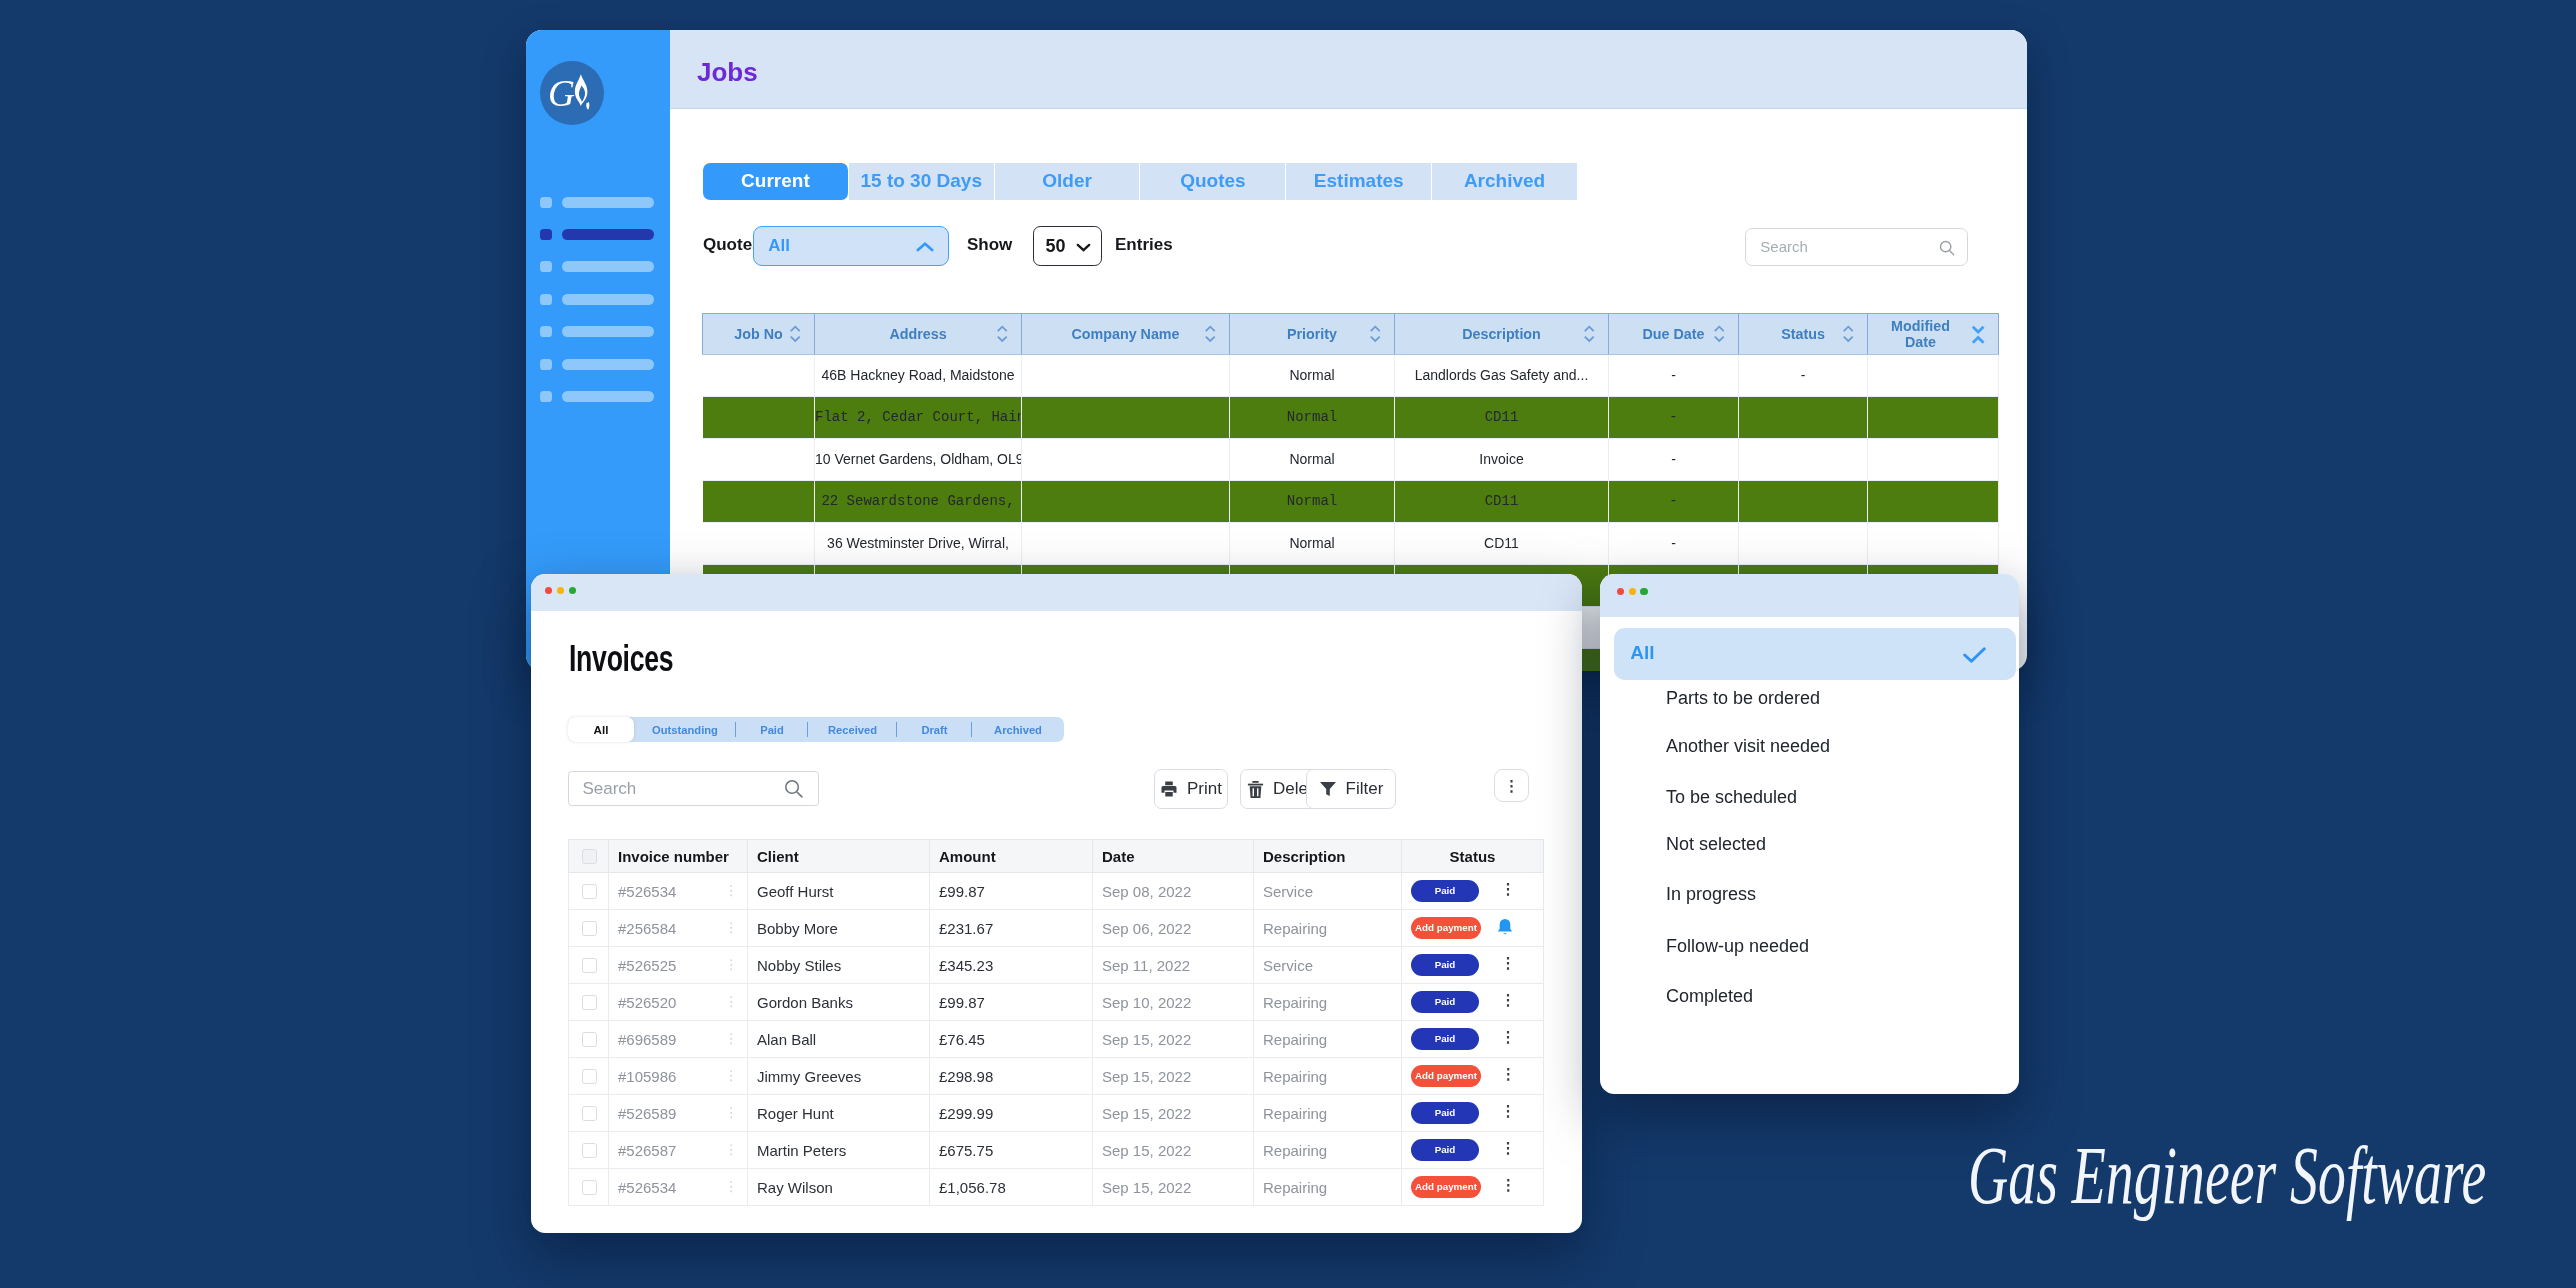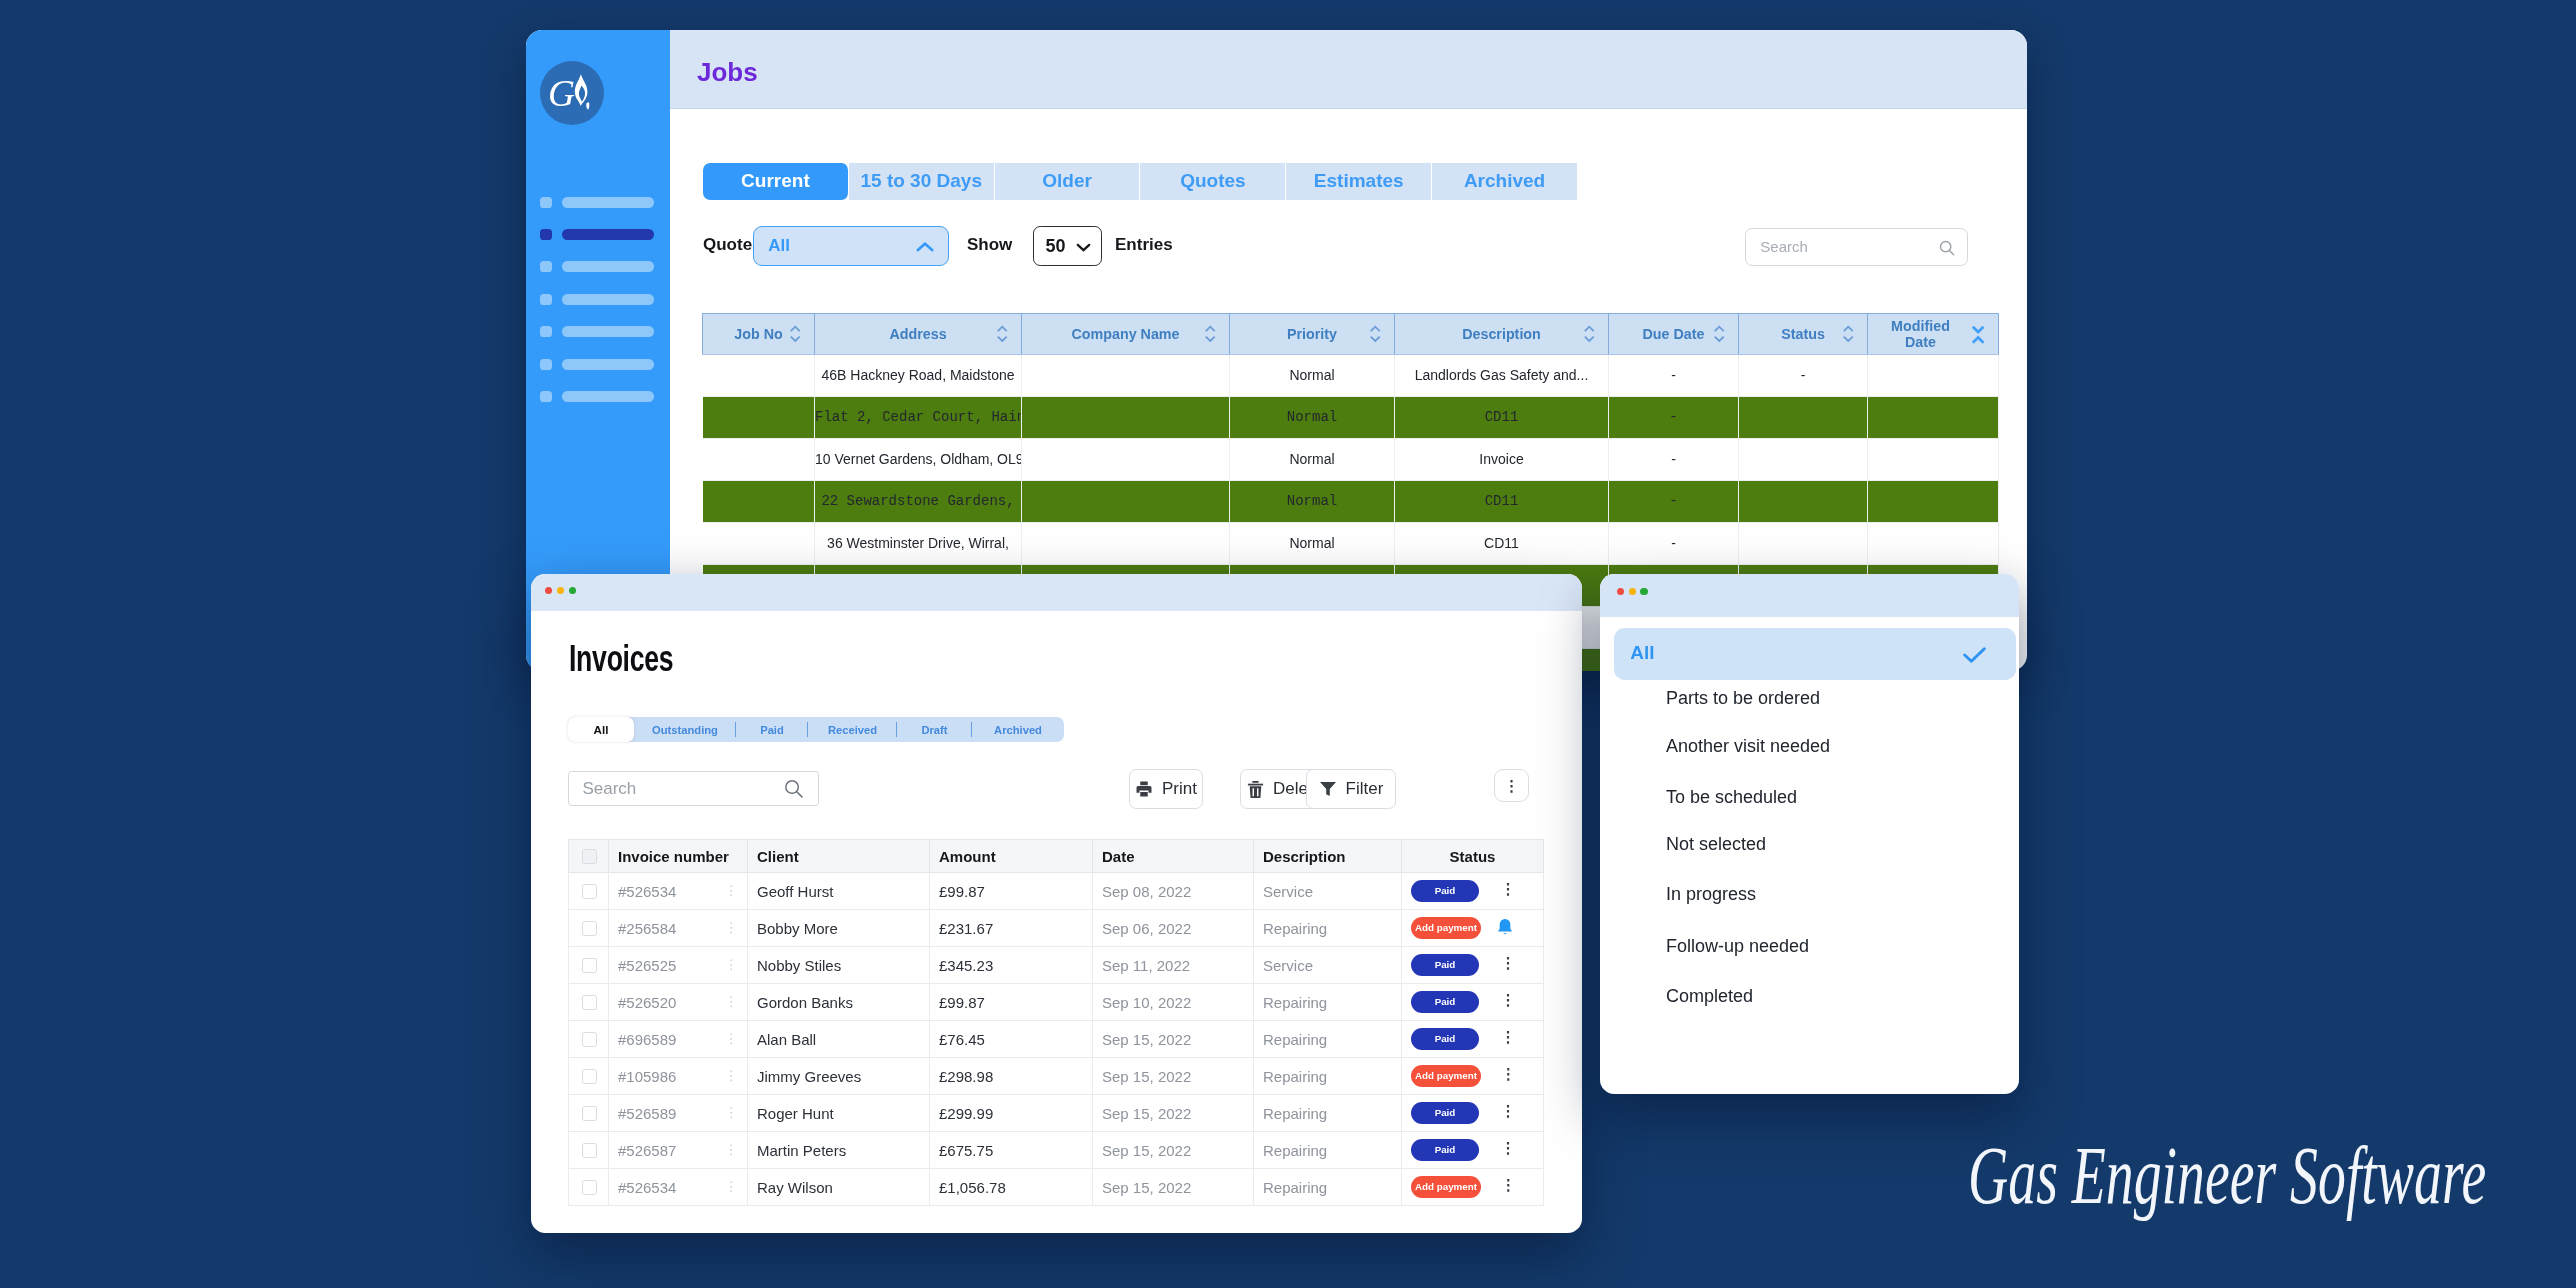--- a/index.html
+++ b/index.html
@@ -325,21 +325,21 @@
     <div class="seg" style="width:75px">Draft</div>
     <div class="seg" style="flex:1">Archived</div>
   </div>
   <div id="isearch">
       <span>Search</span>
     <svg width="19.7" height="19.7" style="position:absolute;right:14.3px;top:7.2px" viewBox="0 0 22 22">
         <circle cx="9" cy="9" r="7" stroke="#6e747d" stroke-width="1.7" fill="none"></circle>
         <path d="M14.5 14.5 L20 20" stroke="#6e747d" stroke-width="1.7" stroke-linecap="round"></path>
       </svg>
   </div>
-  <div class="ibtn" style="left:598px;width:74px">
+  <div class="ibtn" style="left:623px;width:74px">
     <svg width="18" height="18" viewBox="0 0 24 24" fill="#3a3f46">
         <path d="M7 2h10v5H7z"></path>
         <path d="M4 8h16a2 2 0 0 1 2 2v7h-4v-3H6v3H2v-7a2 2 0 0 1 2-2z"></path>
         <path d="M7 16h10v6H7z"></path>
       </svg>
     Print
   </div>
   <div class="ibtn" style="left:709px;width:89px">
     <svg width="17" height="19" viewBox="0 0 19 21" fill="#3a3f46">
         <path d="M1 4h17v2H1z"></path>

